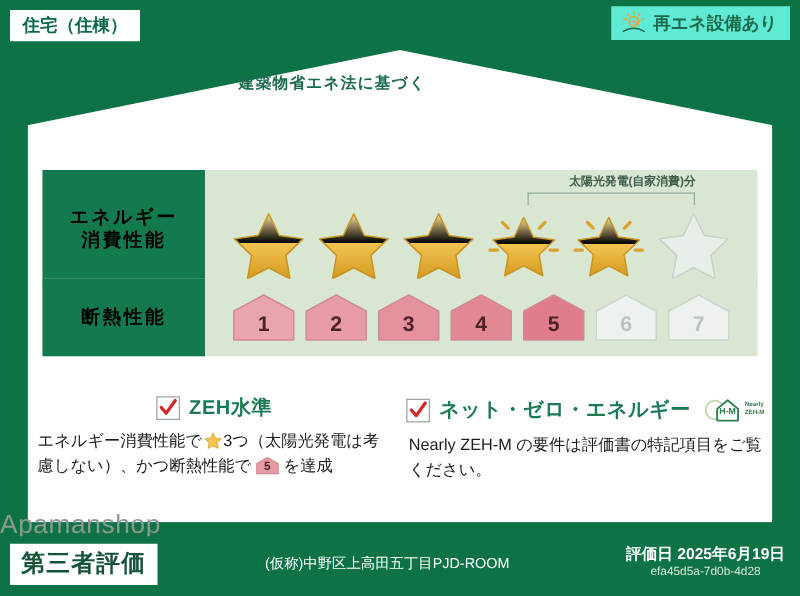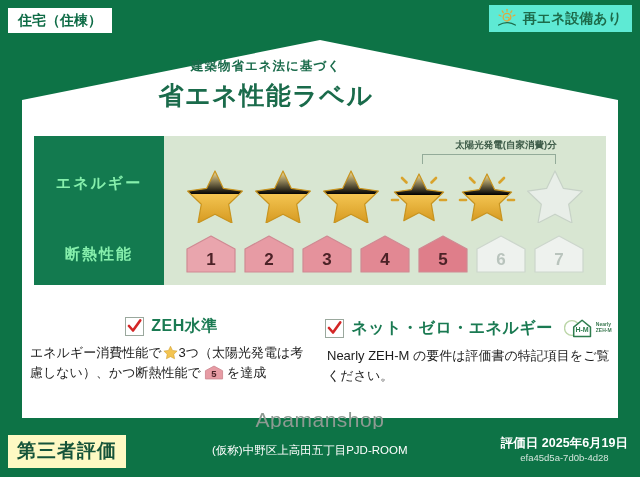--- a/index.html
+++ b/index.html
@@ -54,21 +54,21 @@
   }
   
   .row{
     position:absolute;left:34px;width:572px;
     background:#d8e6d2;
     display:flex;align-items:stretch;
   }
   #row-energy{top:136px;height:94px;}
   #row-insul {top:223px;height:62px;}
   .row-label{
-    width:130px;flex:0 0 130px;background:#137a4f;color:#86efac;
+    width:130px;flex:0 0 130px;background:#137a4f;color:#000000;
     display:flex;flex-direction:column;align-items:center;justify-content:center;
     font-weight:bold;letter-spacing:2px;text-align:center;line-height:1.3;
   }
   #row-energy .row-label{font-size:15px;}
   #row-insul  .row-label{font-size:15px;}
   .row-content{flex:1;position:relative;border-radius:11px;}
   
   .stars{
     position:absolute;left:0;right:0;bottom:4px;
     display:flex;align-items:flex-end;justify-content:center;gap:6px;
@@ -131,30 +131,30 @@
   .zeh-logo{
     display:inline-flex;align-items:center;gap:2px;vertical-align:-7px;margin-left:4px;
   }
   .zeh-logo svg{width:30px;height:24px;display:block;}
   .zeh-logo em{
     font-style:normal;font-size:5px;color:#3c7a52;font-weight:bold;
     line-height:1.15;text-align:left;white-space:nowrap;
   }
   
   .watermark{
-    position:absolute;left:0;top:408px;width:640px;text-align:center;
+    position:absolute;left:0;top:408px;width:640px;text-align:left;
     font-size:21px;color:#8d9a92;letter-spacing:0.5px;z-index:7;
   }
   
   .footer{
     position:absolute;left:0;bottom:0;width:640px;height:48px;
     background:#0d7346;z-index:8;
   }
   .bels{
-    position:absolute;left:8px;top:6px;background:#fef9c3;
+    position:absolute;left:8px;top:6px;background:#ffffff;
     padding:3px 9px 4px 9px;display:flex;align-items:center;gap:7px;
   }
   .bels-jp{font-size:19px;font-weight:bold;color:#16543a;letter-spacing:1px;}
   .bels-en{font-size:22px;font-weight:bold;color:#3f9b63;letter-spacing:0px;}
   .addr{
     position:absolute;left:212px;top:14px;color:#ffffff;font-size:11.5px;
     white-space:nowrap;
   }
   .foot-right{
     position:absolute;right:12px;top:6px;text-align:center;color:#ffffff;
@@ -186,26 +186,26 @@
         <circle cx="13" cy="11" r="4.6" fill="none" stroke="#e0a93c" stroke-width="1.6"></circle>
         <path d="M10.9 11 h3.2 a1.6 1.6 0 0 1 0 3.2" fill="none" stroke="#e0a93c" stroke-width="1.3"></path>
         <path d="M3 20.5 Q13 14.5 23 20.5" fill="none" stroke="#1d6b4a" stroke-width="1.5" stroke-linecap="round"></path>
       </svg>
     </span>
     <span>再エネ設備あり</span>
   </div>
 
   <div class="title-wrap">
     <p class="title-sub">建築物省エネ法に基づく</p>
-    <p class="title-main">省エネ性能ラベル</p>
   </div>
 
   <div class="row" id="row-energy">
     <div class="row-label">
       <span>エネルギー</span>
+      <span>消費性能</span>
     </div>
     <div class="row-content">
       <div class="pv-note">太陽光発電(自家消費)分</div>
       <div class="pv-bracket"></div>
       <div class="stars">
 
         <div class="star-cell">
           <svg class="star-svg" viewBox="0 0 62 60">
             <defs>
                 <linearGradient id="g1" x1="0" y1="0" x2="0" y2="1">

